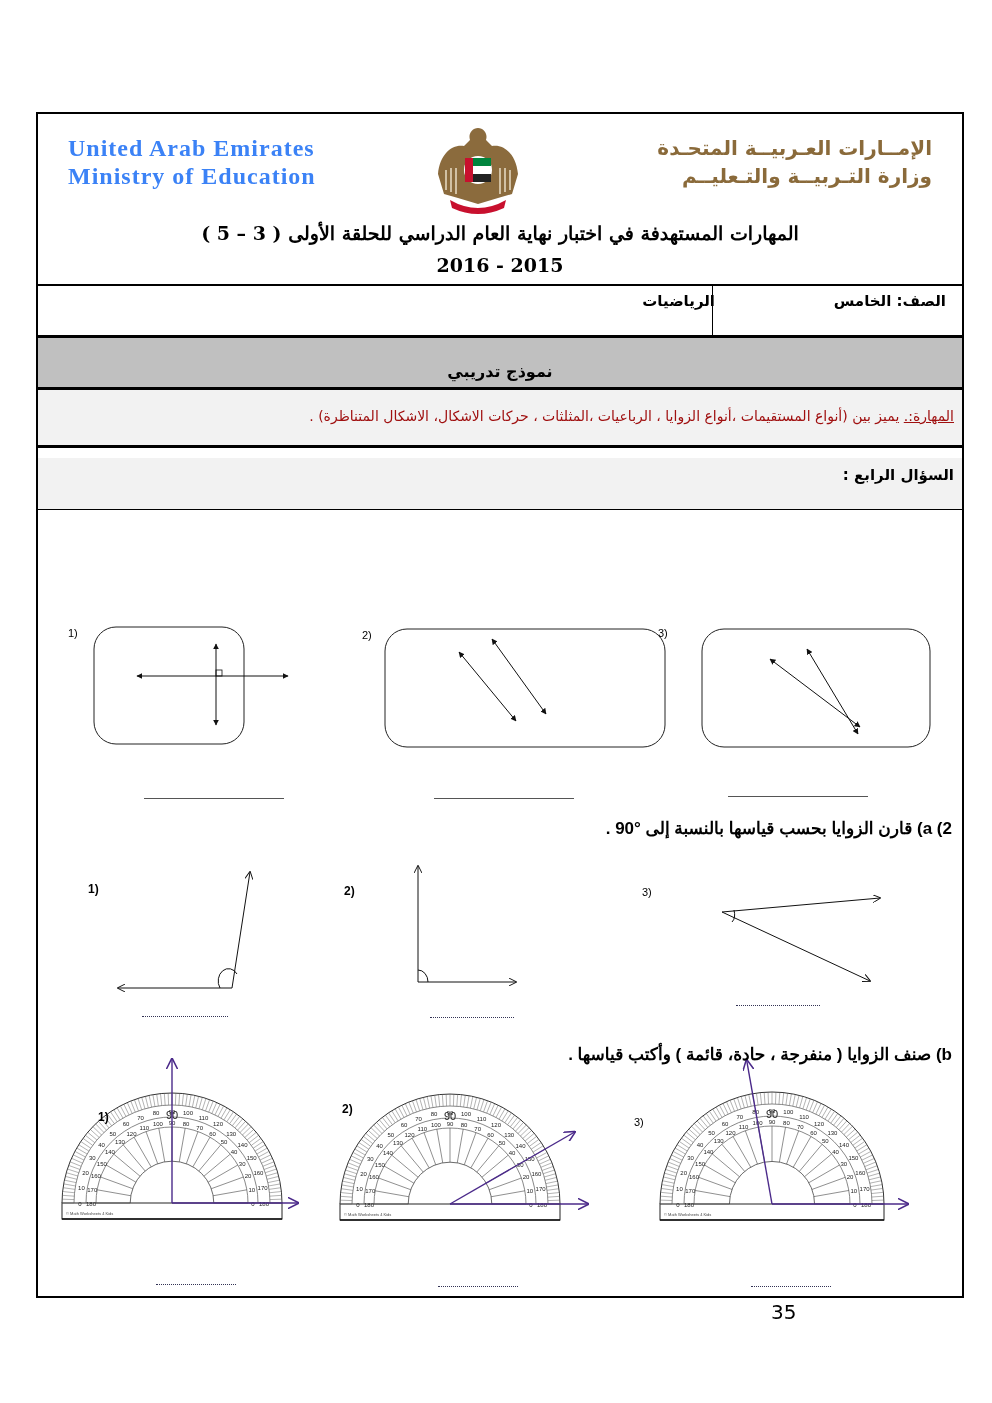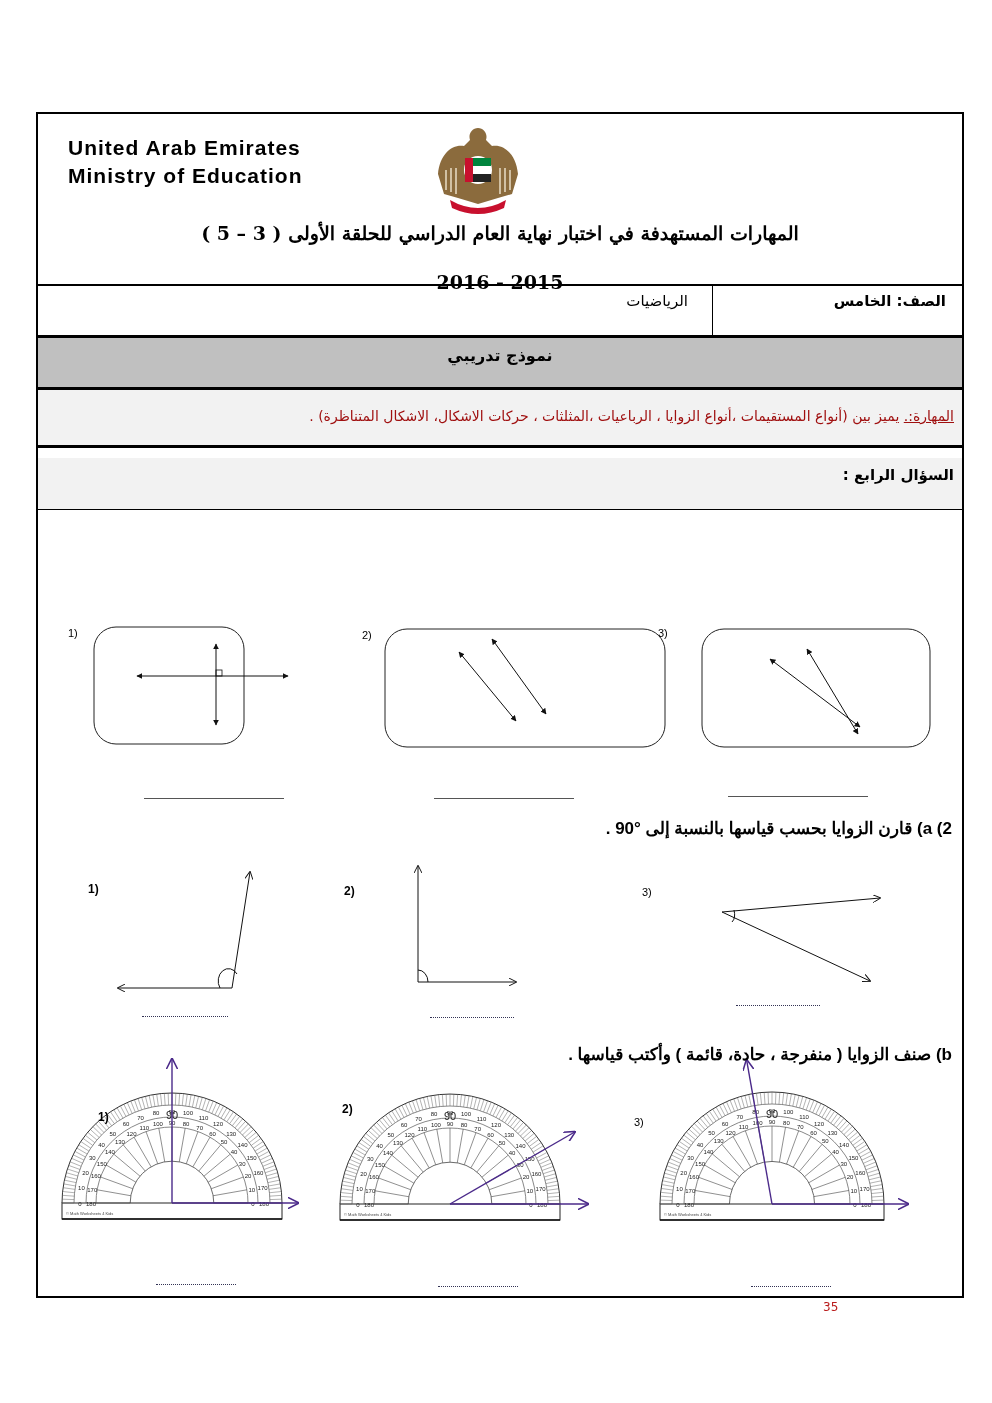--- a/index.html
+++ b/index.html
@@ -1,38 +1,38 @@
 <!DOCTYPE html>
 <html><head>
 <meta charset="utf-8">
 <style>
   html, body { margin:0; padding:0; background:#ffffff; }
   body { width:992px; height:1403px; position:relative; font-family:"DejaVu Sans", sans-serif; color:#000; overflow:hidden; }
   .frame { position:absolute; left:36px; top:112px; width:928px; height:1186px; border:2px solid #000; box-sizing:border-box; }
   .row { position:absolute; left:0; right:0; box-sizing:border-box; }
   .hdr { top:0; height:172px; border-bottom:2px solid #000; }
-  .en { position:absolute; left:30px; top:20px; color:#000000; font-family:Liberation Sans, sans-serif; font-weight:bold; font-size:21px; line-height:28px; letter-spacing:1px; }
+  .en { position:absolute; left:30px; top:20px; color:#3b82f6; font-family:Liberation Serif, serif; font-weight:bold; font-size:24px; line-height:28px; letter-spacing:1px; }
   .ar-logo { position:absolute; right:30px; top:20px; color:#8a6a3a; font-weight:bold; font-size:20px; line-height:28px; text-align:right; direction:rtl; }
   .emblem { position:absolute; left:394px; top:10px; width:92px; height:92px; }
   .title { position:absolute; left:0; right:0; top:108px; text-align:center; direction:rtl; font-family:"DejaVu Serif", serif; font-weight:bold; font-size:19px; }
-  .year { position:absolute; left:0; right:0; top:140px; text-align:center; font-family:"DejaVu Serif", serif; font-weight:bold; font-size:19px;margin-top:17px; }
+  .year { position:absolute; left:0; right:0; top:140px; text-align:center; font-family:"DejaVu Serif", serif; font-weight:bold; font-size:19px; }
   .info { top:172px; height:52px; border-bottom:3px solid #000; }
   .cell-grade { position:absolute; right:0; top:0; width:250px; height:100%; border-left:1px solid #000; box-sizing:border-box; direction:rtl; padding:6px 16px; font-weight:bold; font-size:15px; }
-  .cell-subj { position:absolute; right:274px; top:6px; direction:rtl; font-weight:normal; font-size:15px; }
-  .gray { top:224px; height:52px; background:#c0c0c0; border-bottom:3px solid #000; text-align:center; direction:rtl; font-weight:bold; font-size:16px; padding-top:8px; }
+  .cell-subj { position:absolute; right:247px; top:6px; direction:rtl; font-weight:bold; font-size:15px; }
+  .gray { top:224px; height:52px; background:#c0c0c0; border-bottom:3px solid #000; text-align:center; direction:rtl; font-weight:bold; font-size:16px; padding-top:24px; }
   .skill { top:276px; height:58px; background:#f2f2f2; border-bottom:3px solid #000; direction:rtl; padding:18px 8px; font-size:14px; color:#a01010; }
   .skill .lbl { text-decoration:underline; }
   .q4 { top:344px; height:52px; background:#f2f2f2; border-bottom:1px solid #000; direction:rtl; padding:8px 8px; font-weight:bold; font-size:15px; }
   .q { position:absolute; right:10px; direction:rtl; font-family:"Liberation Sans", sans-serif; font-weight:bold; font-size:17px; }
   svg { position:absolute; overflow:visible; }
   .num { position:absolute; font-family:"Liberation Sans", sans-serif; font-size:11px; }
   .numb { position:absolute; font-family:"Liberation Sans", sans-serif; font-size:12px; font-weight:bold; }
   .ans-line { position:absolute; height:0; border-top:1px solid #555; }
   .ans-dot { position:absolute; height:0; border-top:1px dotted #335; }
-  .pageno { position:absolute; left:823px; top:1300px; font-size:12px; color:#b91c1c; }
+  .pageno { position:absolute; left:771px; top:1300px; font-size:20px; color:#000000; }
 </style>
 </head>
 <body>
 
 <div class="frame">
 
   <div class="row hdr">
     <div class="en">
       <div>United Arab Emirates</div>
       <div>Ministry of Education</div>
@@ -46,20 +46,24 @@
         <line x1="68" y1="44" x2="68" y2="70"></line>
           <line x1="73" y1="44" x2="73" y2="68"></line>
           <line x1="78" y1="46" x2="78" y2="66"></line>
       </g>
       <circle cx="46" cy="46" r="15" fill="#fff" stroke="#8b6b3d" stroke-width="2"></circle>
       <rect x="33" y="34" width="26" height="8" fill="#00843d"></rect>
       <rect x="33" y="50" width="26" height="8" fill="#222"></rect>
       <rect x="33" y="34" width="8" height="24" fill="#c8102e"></rect>
       <path d="M18 76 Q46 92 74 76 L72 84 Q46 96 20 84 Z" fill="#c8102e"></path>
     </svg>
+    <div class="ar-logo">
+      <div>الإمــارات العـربيــة المتحـدة</div>
+      <div>وزارة التـربيــة والتـعليــم</div>
+    </div>
     <div class="title">المهارات المستهدفة في اختبار نهاية العام الدراسي للحلقة الأولى ( 3 – 5 )</div>
     <div class="year">2016 - 2015</div>
   </div>
 
   <div class="row info">
     <div class="cell-grade">الصف: الخامس</div>
     <div class="cell-subj">الرياضيات</div>
   </div>
 
   <div class="row gray">نموذج تدريبي</div>

